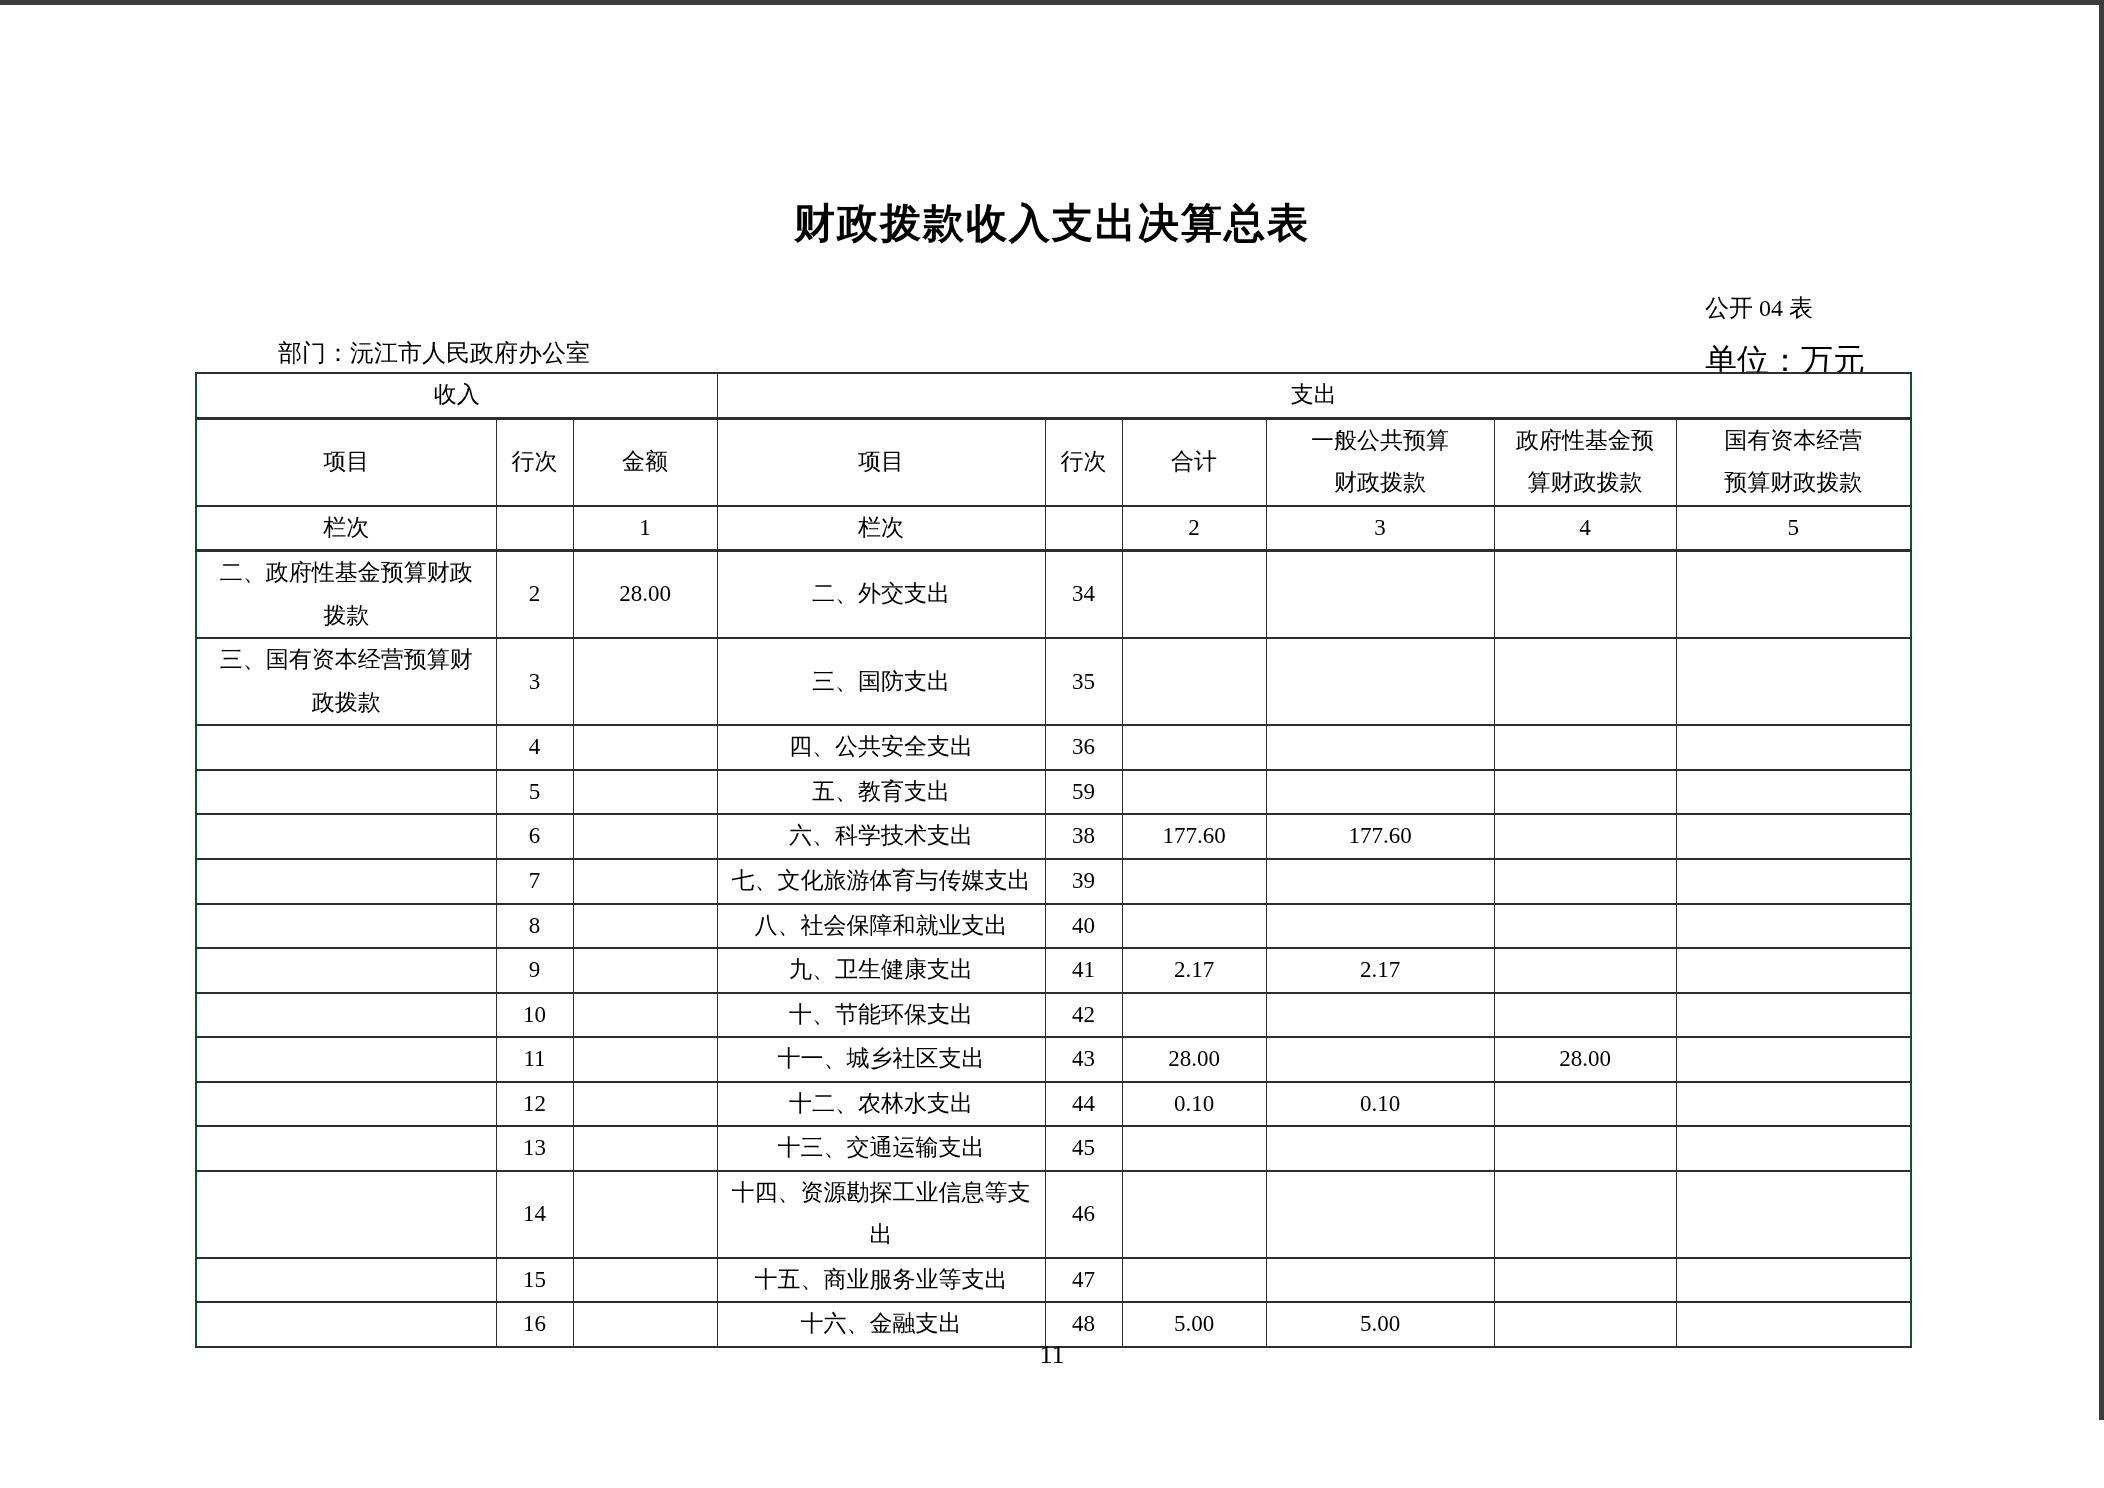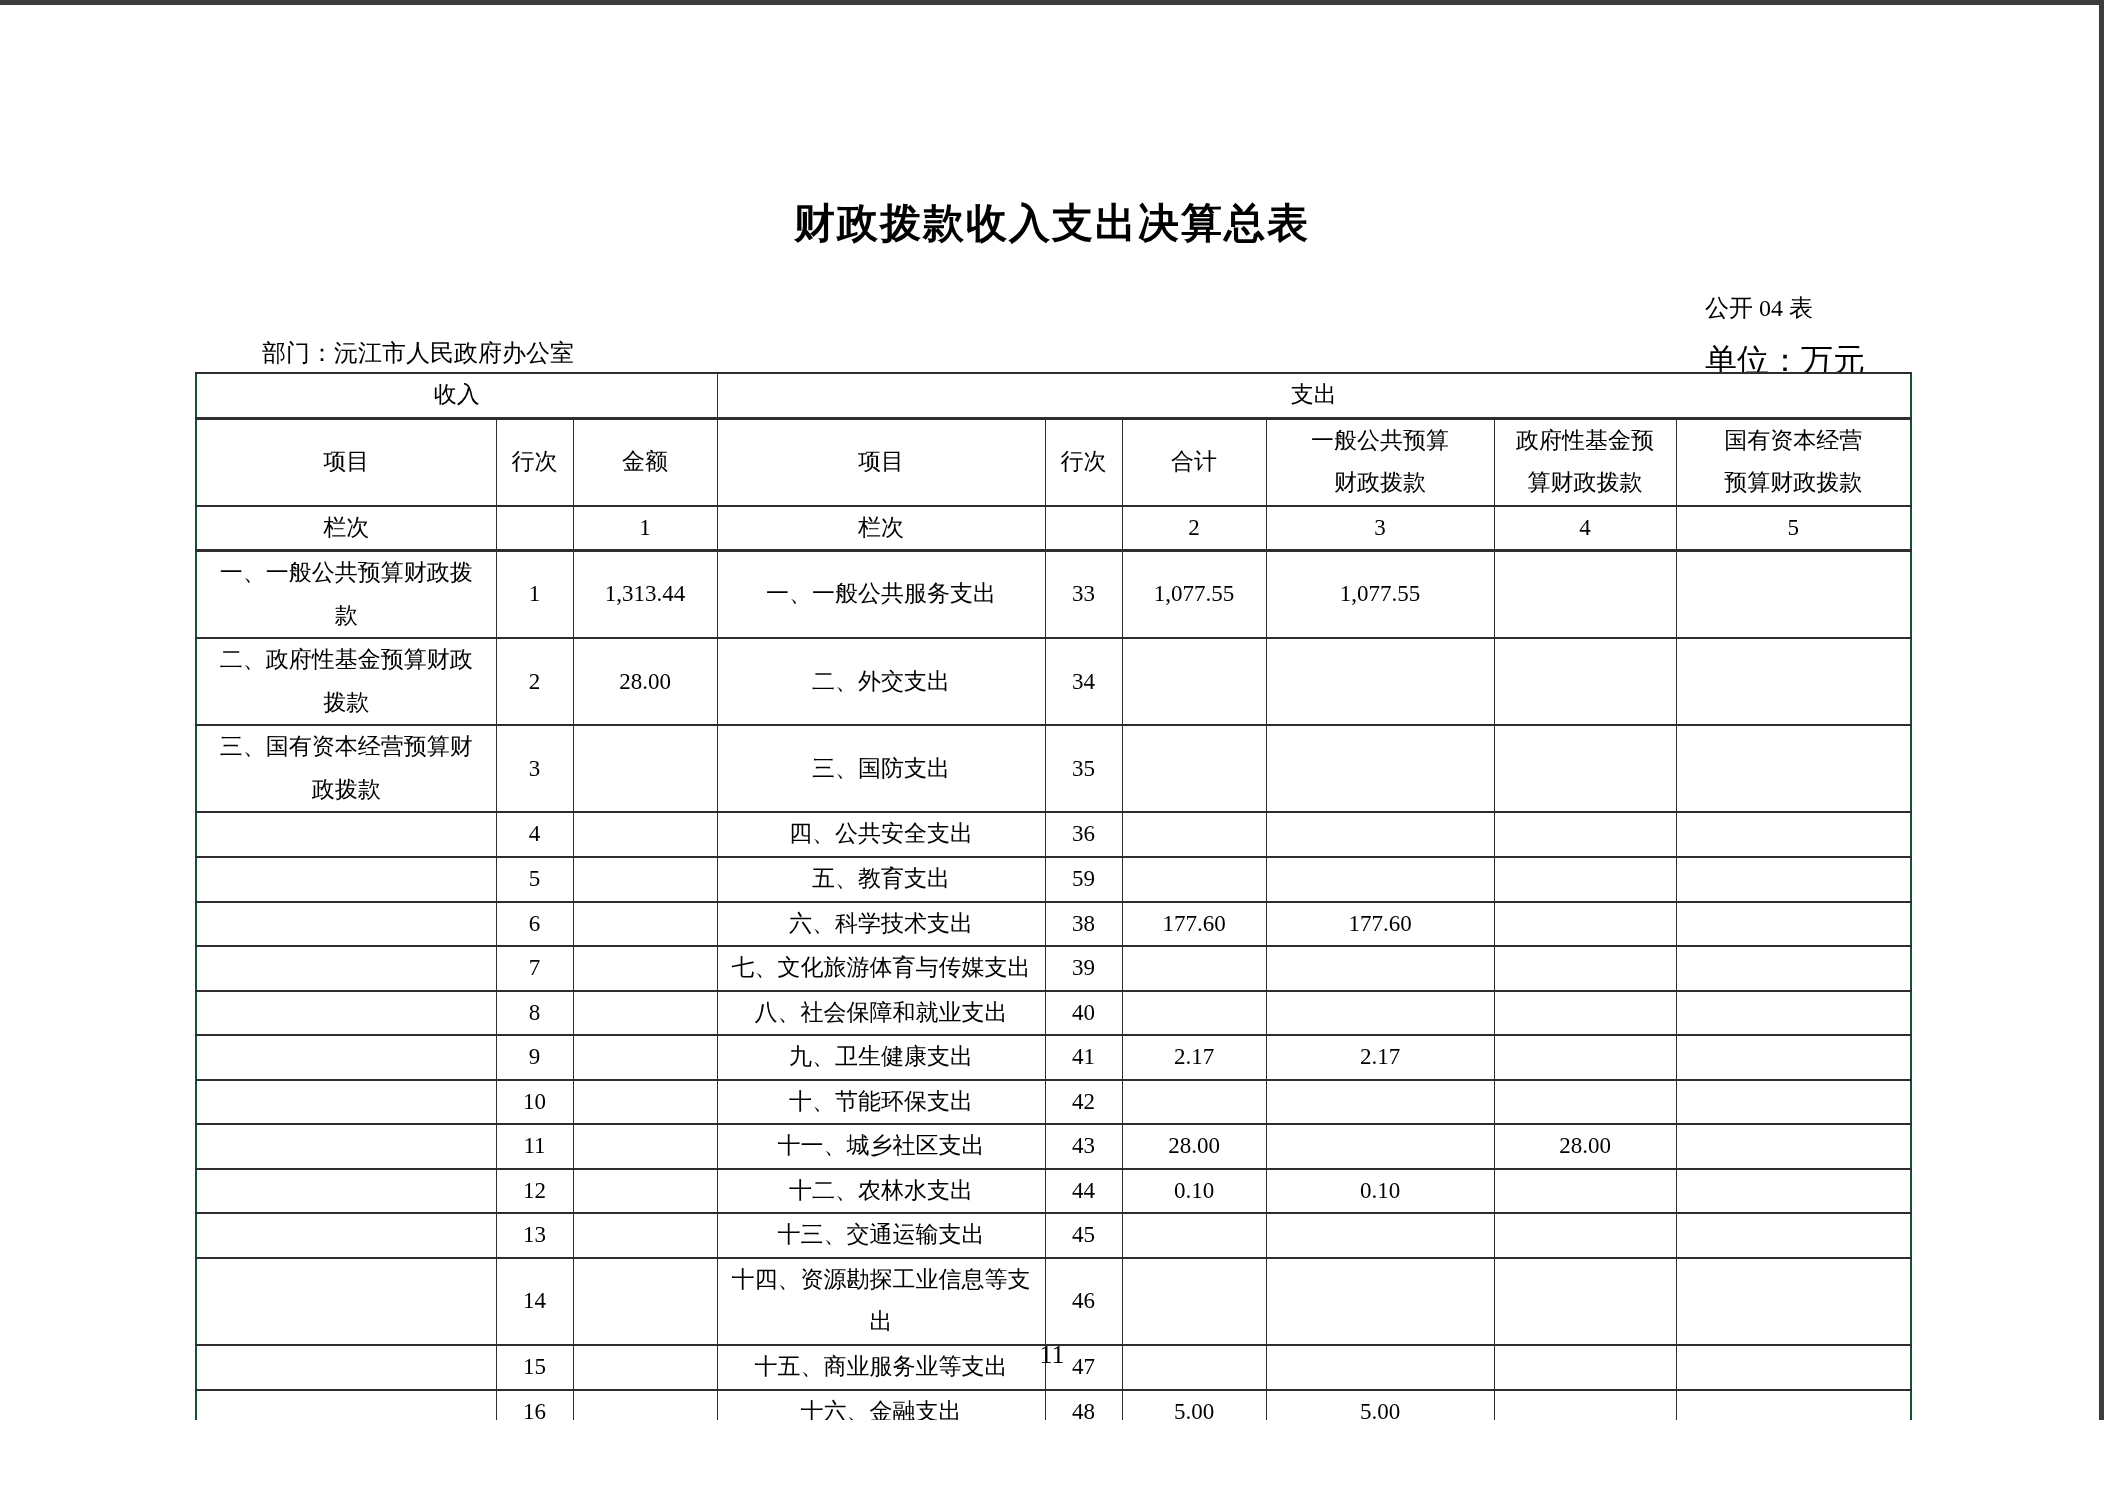--- a/index.html
+++ b/index.html
@@ -15,21 +15,21 @@
   .edge-right{position:absolute;top:0;right:0;width:5px;height:1488px;background:#3c3c3c;}
 
   .title{
     position:absolute;top:196px;left:0;width:2104px;
     text-align:center;
     font-family:"Liberation Sans","DejaVu Sans",sans-serif;
     font-size:41px;font-weight:700;letter-spacing:2px;
     margin:0;
   }
   .form-code{position:absolute;top:292px;left:1705px;font-size:24px;text-align:right;}
-  .department{position:absolute;top:337px;left:262px;font-size:24px;}
+  .department{position:absolute;top:337px;left:278px;font-size:24px;}
   .unit{position:absolute;top:339px;left:1705px;font-size:32px;}
 
   table.fin{
     position:absolute;top:372px;left:195px;
     width:1715px;
     border-collapse:collapse;
     table-layout:fixed;
     font-size:23px;
     border:2px solid #14532d;
   }
@@ -106,32 +106,20 @@
         <td class="shade">栏次</td>
         <td class="shade"></td>
         <td class="shade">1</td>
         <td class="shade">栏次</td>
         <td class="shade"></td>
         <td class="shade">2</td>
         <td class="shade">3</td>
         <td class="shade">4</td>
         <td class="shade">5</td>
       </tr>
-    <tr style="height: 80px;">
-          <td class="c-item shade">一、一般公共预算财政拨
-款</td>
-          <td class="c-line shade">1</td>
-          <td class="c-num">1,313.44</td>
-          <td class="c-item shade">一、一般公共服务支出</td>
-          <td class="c-line shade">33</td>
-          <td class="c-num">1,077.55</td>
-          <td class="c-num">1,077.55</td>
-          <td class="c-num"></td>
-          <td class="c-num"></td>
-        </tr>
         <tr style="height: 80px;">
           <td class="c-item shade">二、政府性基金预算财政
 拨款</td>
           <td class="c-line shade">2</td>
           <td class="c-num">28.00</td>
           <td class="c-item shade">二、外交支出</td>
           <td class="c-line shade">34</td>
           <td class="c-num"></td>
           <td class="c-num"></td>
           <td class="c-num"></td>

